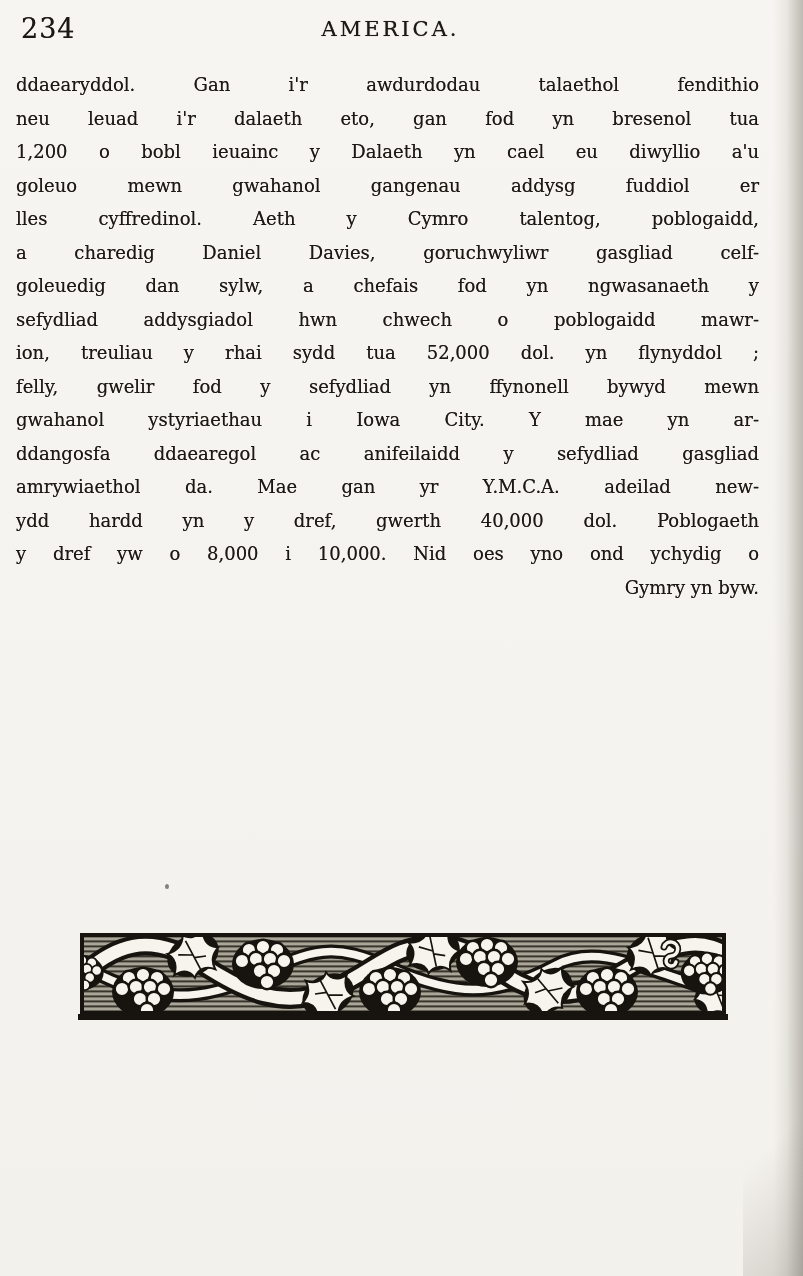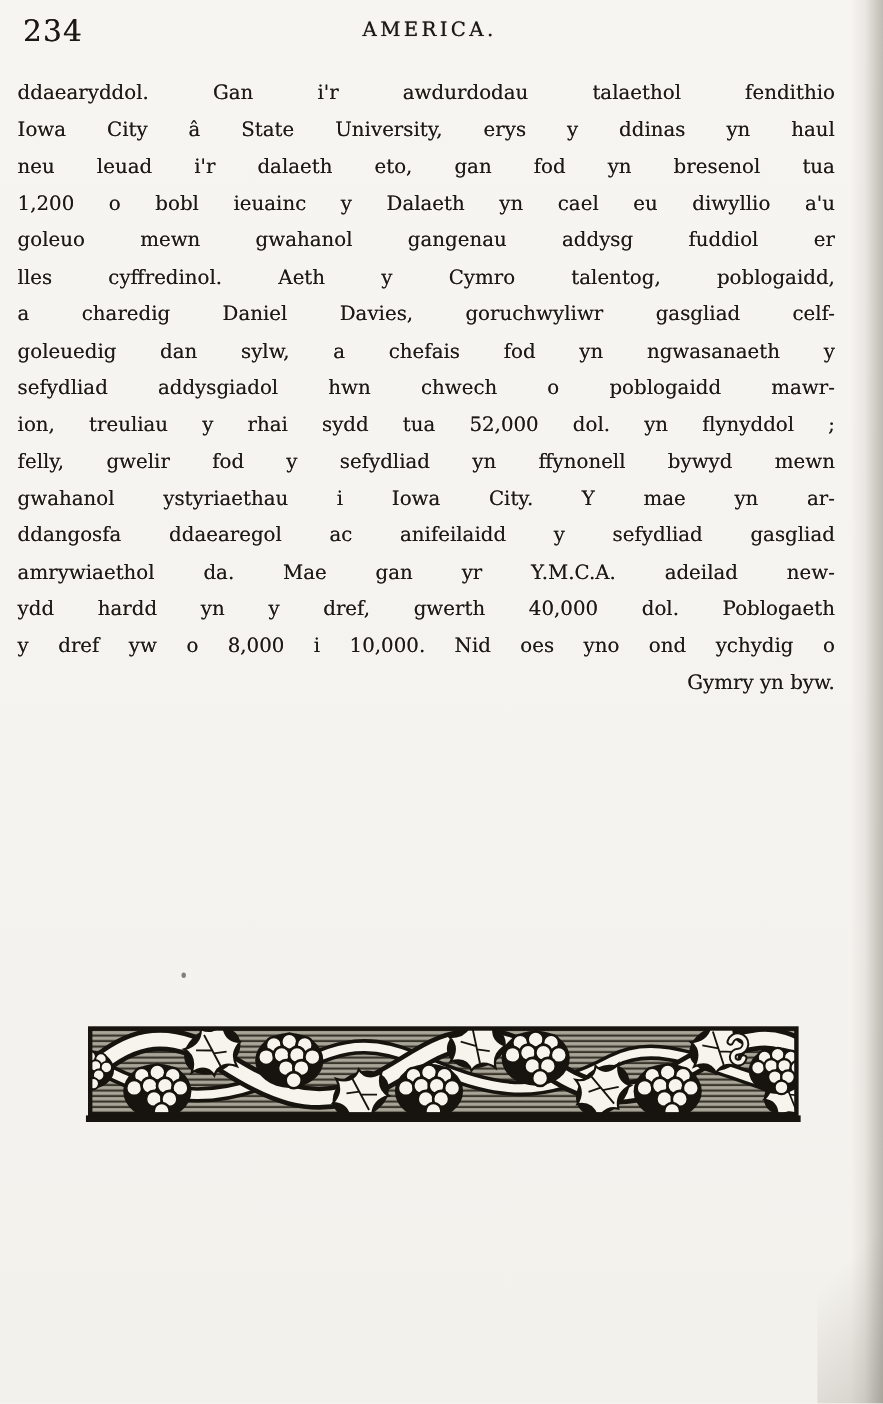--- a/index.html
+++ b/index.html
@@ -28,21 +28,21 @@
     pointer-events: none;
   }
   .pagenum {
     position: absolute; left: 21px; top: 13px;
     font-size: 27px; letter-spacing: 1px;
     text-shadow: 0 0 0.6px rgba(28,24,19,0.75);
   }
   .running {
     position: absolute; left: 0; right: 22px; top: 17px;
     text-align: center;
-    font-size: 18px; letter-spacing: 3px;
+    font-size: 21px; letter-spacing: 3px;
     text-shadow: 0 0 0.7px rgba(28,24,19,0.8);
   }
   .textblock {
     position: absolute; left: 16px; right: 44px; top: 68px;
     font-size: 18px; line-height: 33.5px;
     text-shadow: 0 0 0.6px rgba(28,24,19,0.65);
   }
   .jline {
     text-align: justify;
     text-align-last: justify;
@@ -67,21 +67,20 @@
 </head>
 <body>
 
 <div class="page">
 
   <span class="pagenum">234</span>
   <span class="running">AMERICA.</span>
 
   <main class="textblock">
     <div class="jline">ddaearyddol.  Gan i'r awdurdodau talaethol fendithio</div>
-    <div class="jline">Iowa City â State University, erys y ddinas yn haul</div>
     <div class="jline">neu leuad i'r dalaeth eto, gan fod yn bresenol tua</div>
     <div class="jline">1,200 o bobl ieuainc y Dalaeth yn cael eu diwyllio a'u</div>
     <div class="jline">goleuo mewn gwahanol gangenau addysg fuddiol er</div>
     <div class="jline">lles cyffredinol.  Aeth y Cymro talentog, poblogaidd,</div>
     <div class="jline">a charedig Daniel Davies, goruchwyliwr gasgliad celf-</div>
     <div class="jline">goleuedig dan sylw, a chefais fod yn ngwasanaeth y</div>
     <div class="jline">sefydliad addysgiadol hwn chwech o poblogaidd mawr-</div>
     <div class="jline">ion, treuliau y rhai sydd tua 52,000 dol. yn flynyddol ;</div>
     <div class="jline">felly, gwelir fod y sefydliad yn ffynonell bywyd mewn</div>
     <div class="jline">gwahanol ystyriaethau i Iowa City.  Y mae yn ar-</div>

